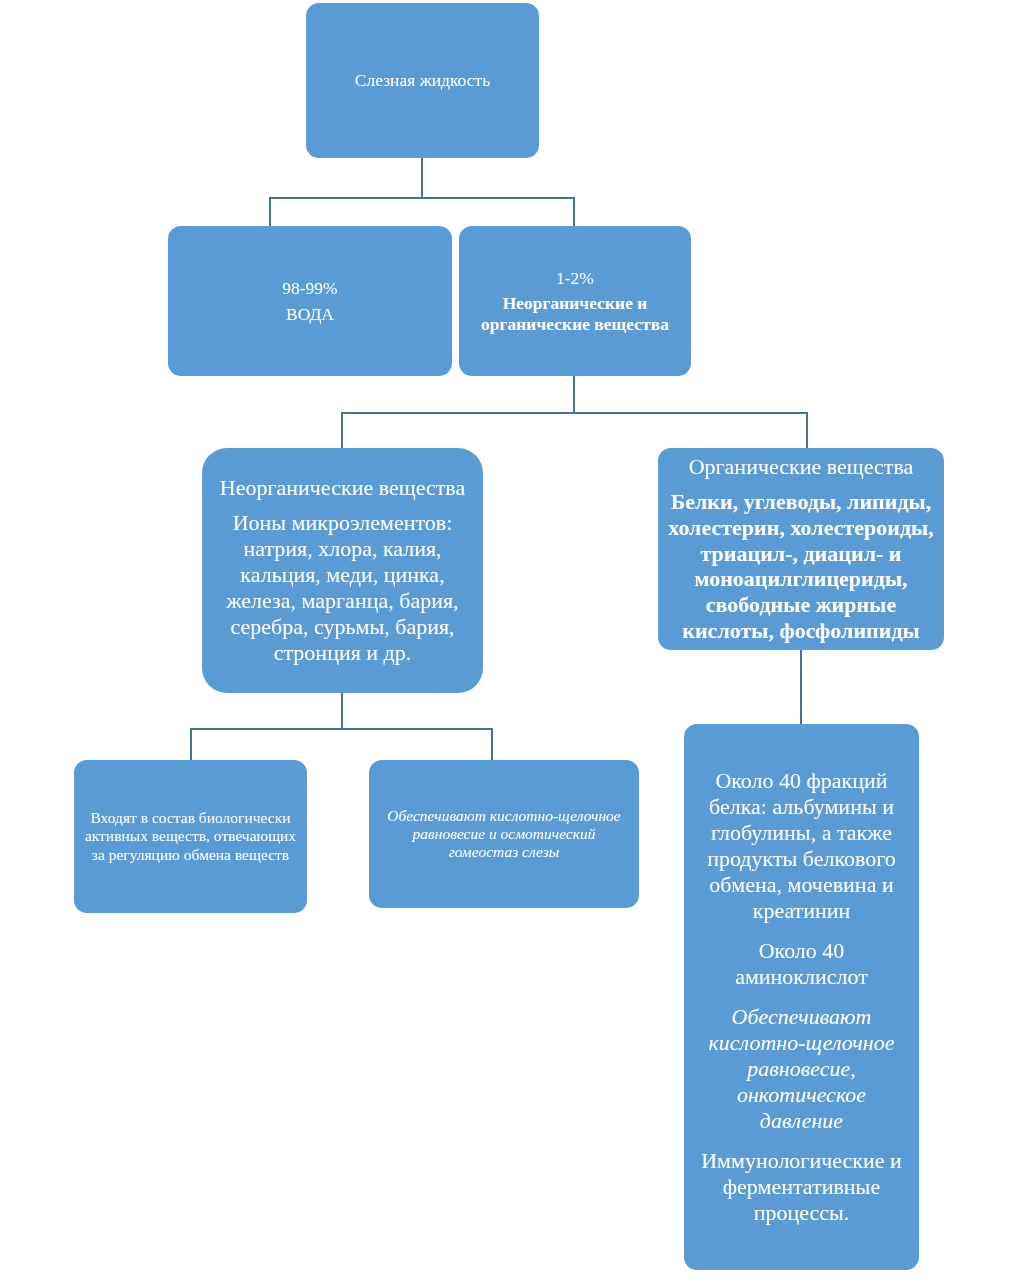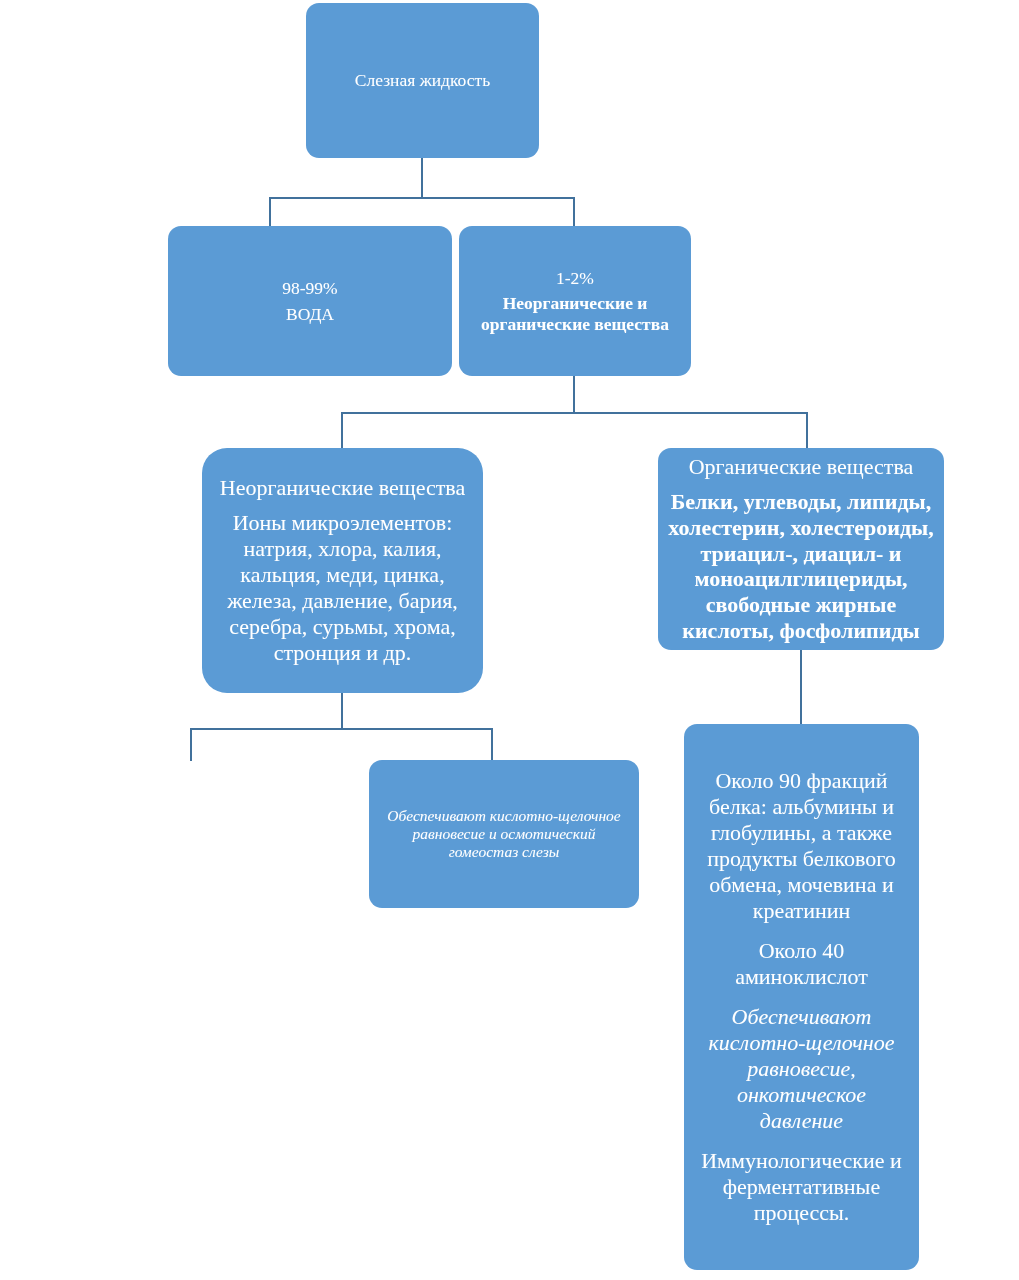--- a/index.html
+++ b/index.html
@@ -85,33 +85,36 @@
     <p style="margin-top:5px;">ВОДА</p>
   </div>
 
   <div class="node t17" style="left:459px; top:226px; width:232px; height:150px;">
     <p>1-2%</p>
     <p style="margin-top:5px; padding:0 4px;font-weight:bold;">Неорганические и органические вещества</p>
   </div>
 
   <div class="node t16" style="left:202px; top:448px; width:281px; height:245px;border-radius:25px;">
     <p>Неорганические вещества</p>
-    <p style="margin-top:9px; padding:0 24px;">Ионы микроэлементов: натрия, хлора, калия, кальция, меди, цинка, железа, давление, бария, серебра, сурьмы, хрома, стронция и др.</p>
+    <p style="margin-top:9px; padding:0 24px;">Ионы микроэлементов: натрия, хлора, калия, кальция, меди, цинка, железа, марганца, бария, серебра, сурьмы, бария, стронция и др.</p>
   </div>
 
   <div class="node t16" style="left:658px; top:448px; width:286px; height:202px;">
     <p>Органические вещества</p>
     <p style="margin-top:9px; padding:0 8px;font-weight:bold;">Белки, углеводы, липиды, холестерин, холестероиды, триацил-, диацил- и моноацилглицериды, свободные жирные кислоты, фосфолипиды</p>
   </div>
 
+  <div class="node t15" style="left:74px; top:760px; width:233px; height:153px;">
+    <p style="padding:0 4px;">Входят в состав биологически активных веществ, отвечающих за регуляцию обмена веществ</p>
+  </div>
 
   <div class="node t15" style="left:369px; top:760px; width:270px; height:148px;font-style:italic;">
     <p style="padding:0 18px;">Обеспечивают кислотно-щелочное равновесие и осмотический гомеостаз слезы</p>
   </div>
 
   <div class="node t16" style="left:684px; top:724px; width:235px; height:546px; justify-content:center; padding:10px 14px;">
-    <p>Около 90 фракций белка: альбумины и глобулины, а также продукты белкового обмена, мочевина и креатинин</p>
+    <p>Около 40 фракций белка: альбумины и глобулины, а также продукты белкового обмена, мочевина и креатинин</p>
     <p style="margin-top:14px;">Около 40 аминоклислот</p>
     <p style="margin-top:14px;font-style:italic;">Обеспечивают кислотно-щелочное равновесие, онкотическое давление</p>
     <p style="margin-top:14px;">Иммунологические и ферментативные процессы.</p>
   </div>
 
 </div>
 
 </body></html>

